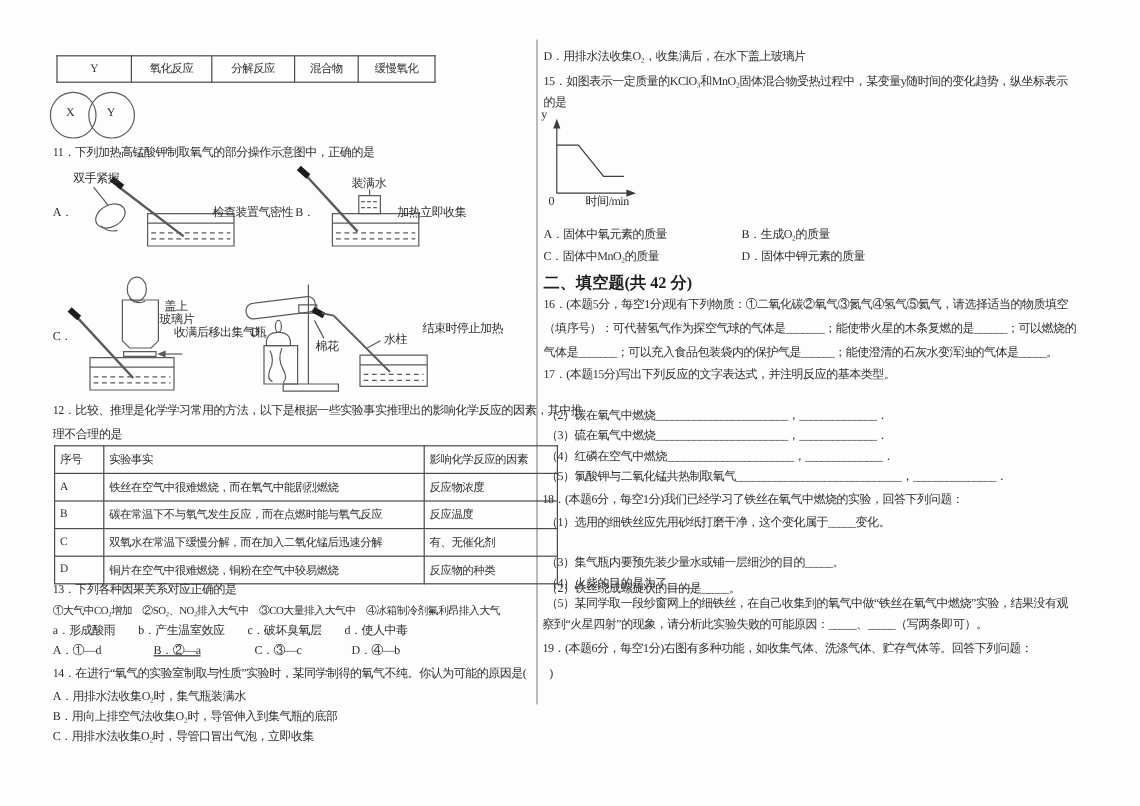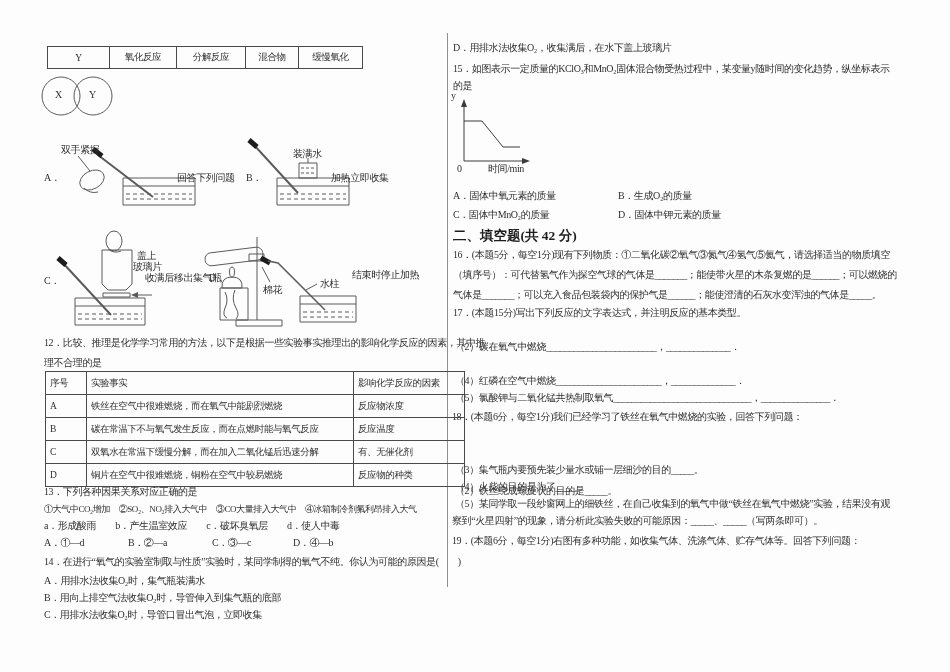--- a/index.html
+++ b/index.html
@@ -36,20 +36,21 @@
   </tbody>
     </table>
 
   <svg class="diag" style="left:40px;top:74px" width="90" height="46" viewBox="0 0 90 46">
     <circle cx="21" cy="22" r="19" fill="none" stroke="#5a5a5a" stroke-width="1"></circle>
     <circle cx="53" cy="22" r="19" fill="none" stroke="#5a5a5a" stroke-width="1"></circle>
   </svg>
   <div class="ln" style="left:55px;top:89px;">X</div>
   <div class="ln" style="left:89px;top:89px;">Y</div>
 
+  <div class="ln" style="left:44px;top:122px;">11．下列加热高锰酸钾制取氧气的部分操作示意图中，正确的是</div>
 
   <svg class="diag" style="left:40px;top:138px" width="400" height="76" viewBox="0 0 400 76">
     <g stroke="#5a5a5a" stroke-width="1" fill="none">
 
       <line x1="38" y1="18" x2="50" y2="33"></line>
 
       <ellipse cx="52" cy="42" rx="13" ry="9" transform="rotate(-28 52 42)"></ellipse>
       <path d="M44,50 q6,6 14,4"></path>
 
       <line x1="58" y1="17" x2="113" y2="59" stroke-width="2"></line>
@@ -69,21 +70,21 @@
       <line x1="268" y1="20" x2="268" y2="25"></line>
 
       <rect x="237" y="40" width="72" height="27"></rect>
       <line x1="237" y1="48" x2="309" y2="48"></line>
       <line x1="240" y1="56" x2="306" y2="56" stroke-dasharray="4 3"></line>
       <line x1="240" y1="61" x2="306" y2="61" stroke-dasharray="4 3"></line>
     </g>
   </svg>
   <div class="ln" style="left:61px;top:144px;">双手紧握</div>
   <div class="ln" style="left:44px;top:172px;">A．</div>
-  <div class="ln" style="left:177px;top:172px;">回答下列问题</div>
+  <div class="ln" style="left:177px;top:172px;">检查装置气密性</div>
   <div class="ln" style="left:246px;top:172px;">B．</div>
   <div class="ln" style="left:293px;top:148px;">装满水</div>
   <div class="ln" style="left:331px;top:172px;">加热立即收集</div>
 
   <svg class="diag" style="left:40px;top:230px" width="400" height="102" viewBox="0 0 400 102">
     <g stroke="#5a5a5a" stroke-width="1" fill="none">
 
       <ellipse cx="74" cy="11" rx="8" ry="10"></ellipse>
       <path d="M68,19 q6,5 13,2"></path>
 
@@ -164,21 +165,21 @@
       <td>铜片在空气中很难燃烧，铜粉在空气中较易燃烧</td>
       <td>反应物的种类</td>
     </tr>
   </tbody>
     </table>
 
   <div class="ln" style="left:44px;top:486px;">13．下列各种因果关系对应正确的是</div>
   <div class="ln sm" style="left:44px;top:503px;">①大气中CO₂增加　②SO₂、NO₂排入大气中　③CO大量排入大气中　④冰箱制冷剂氟利昂排入大气</div>
   <div class="ln" style="left:44px;top:520px;">a．形成酸雨　　b．产生温室效应　　c．破坏臭氧层　　d．使人中毒</div>
   <div class="ln" style="left:44px;top:537px;">A．①—d</div>
-  <div class="ln" style="left:128px;top:537px;">B．②—a</div>
+  <div class="ln" style="left:128px;top:537px;text-decoration:underline;">B．②—a</div>
   <div class="ln" style="left:212px;top:537px;">C．③—c</div>
   <div class="ln" style="left:293px;top:537px;">D．④—b</div>
 
   <div class="ln" style="left:44px;top:556px;">14．在进行“氧气的实验室制取与性质”实验时，某同学制得的氧气不纯。你认为可能的原因是(　　)</div>
   <div class="ln" style="left:44px;top:575px;">A．用排水法收集O₂时，集气瓶装满水</div>
   <div class="ln" style="left:44px;top:592px;">B．用向上排空气法收集O₂时，导管伸入到集气瓶的底部</div>
   <div class="ln" style="left:44px;top:609px;">C．用排水法收集O₂时，导管口冒出气泡，立即收集</div>
 
   <div class="ln" style="left:453px;top:42px;">D．用排水法收集O₂，收集满后，在水下盖上玻璃片</div>
 
@@ -204,24 +205,26 @@
   <div class="ln" style="left:618px;top:209px;">D．固体中钾元素的质量</div>
 
   <div class="hd" style="left:453px;top:227px;">二、填空题(共 42 分)</div>
 
   <div class="ln" style="left:453px;top:249px;">16．(本题5分，每空1分)现有下列物质：①二氧化碳②氧气③氮气④氢气⑤氦气，请选择适当的物质填空</div>
   <div class="ln" style="left:453px;top:269px;">（填序号）：可代替氢气作为探空气球的气体是_______；能使带火星的木条复燃的是______；可以燃烧的</div>
   <div class="ln" style="left:453px;top:289px;">气体是_______；可以充入食品包装袋内的保护气是______；能使澄清的石灰水变浑浊的气体是_____。</div>
 
   <div class="ln" style="left:453px;top:307px;">17．(本题15分)写出下列反应的文字表达式，并注明反应的基本类型。</div>
   <div class="ln" style="left:455px;top:341px;">（2）碳在氧气中燃烧________________________，______________．</div>
+  <div class="ln" style="left:455px;top:358px;">（3）硫在氧气中燃烧________________________，______________．</div>
   <div class="ln" style="left:455px;top:375px;">（4）红磷在空气中燃烧_______________________，______________．</div>
   <div class="ln" style="left:455px;top:392px;">（5）氯酸钾与二氧化锰共热制取氧气______________________________，_______________．</div>
 
   <div class="ln" style="left:452px;top:411px;">18．(本题6分，每空1分)我们已经学习了铁丝在氧气中燃烧的实验，回答下列问题：</div>
+  <div class="ln" style="left:455px;top:430px;">（1）选用的细铁丝应先用砂纸打磨干净，这个变化属于_____变化。</div>
   <div class="ln" style="left:455px;top:447px;margin-top:38px;">（2）铁丝绕成螺旋状的目的是_____。</div>
   <div class="ln" style="left:455px;top:464px;">（3）集气瓶内要预先装少量水或铺一层细沙的目的_____。</div>
   <div class="ln" style="left:455px;top:481px;">（4）火柴的目的是为了_____。</div>
   <div class="ln" style="left:455px;top:498px;">（5）某同学取一段纱窗网上的细铁丝，在自己收集到的氧气中做“铁丝在氧气中燃烧”实验，结果没有观</div>
   <div class="ln" style="left:452px;top:515px;">察到“火星四射”的现象，请分析此实验失败的可能原因：_____、_____（写两条即可）。</div>
 
   <div class="ln" style="left:452px;top:535px;">19．(本题6分，每空1分)右图有多种功能，如收集气体、洗涤气体、贮存气体等。回答下列问题：</div>
 
 </div>
 

